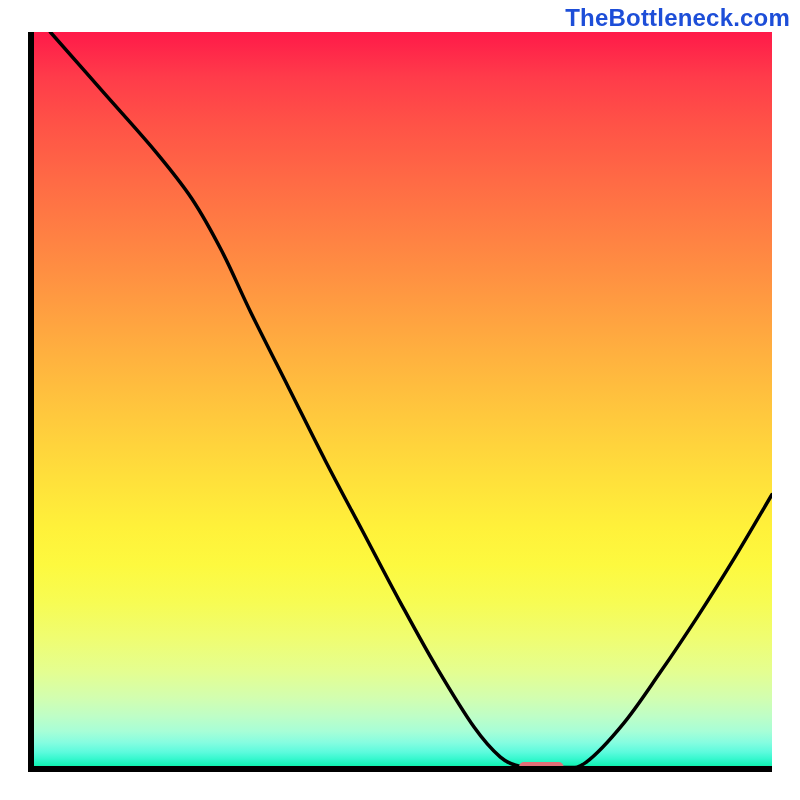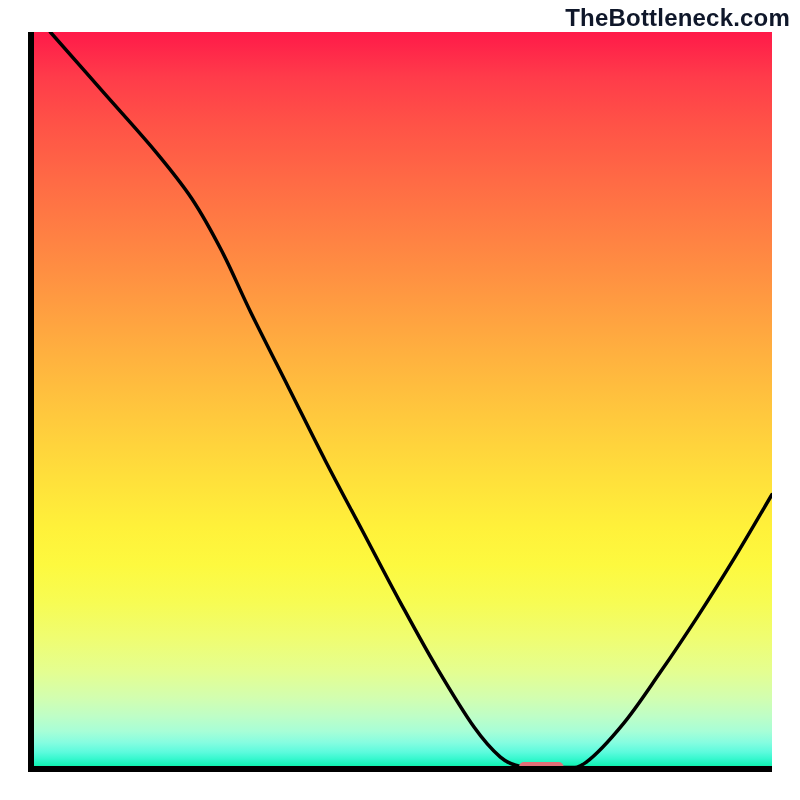--- a/index.html
+++ b/index.html
@@ -18,21 +18,21 @@
     height: 800px;
     box-sizing: border-box;
   }
   .watermark {
     position: absolute;
     top: 4px;
     right: 10px;
     font-family: Arial, Helvetica, sans-serif;
     font-size: 24px;
     font-weight: 600;
-    color: #0f172a;
+    color: #1d4ed8;
     letter-spacing: 0.2px;
     user-select: none;
     margin-left: 36px;
   }
   .plot-area {
     position: absolute;
     left: 28px;
     top: 32px;
     width: 744px;
     height: 740px;

